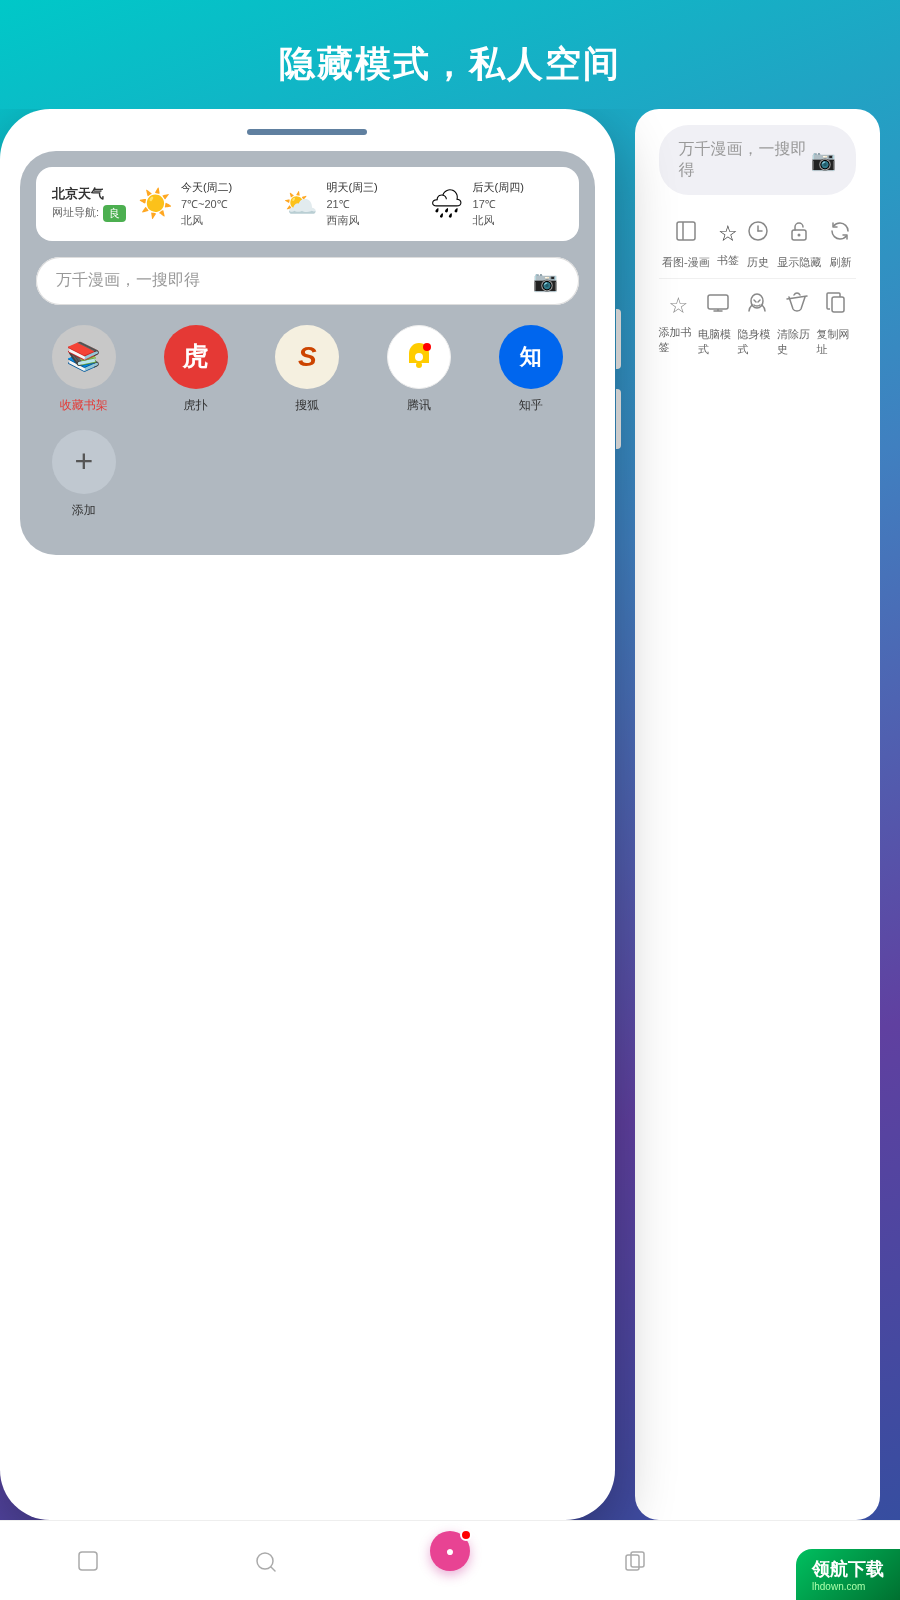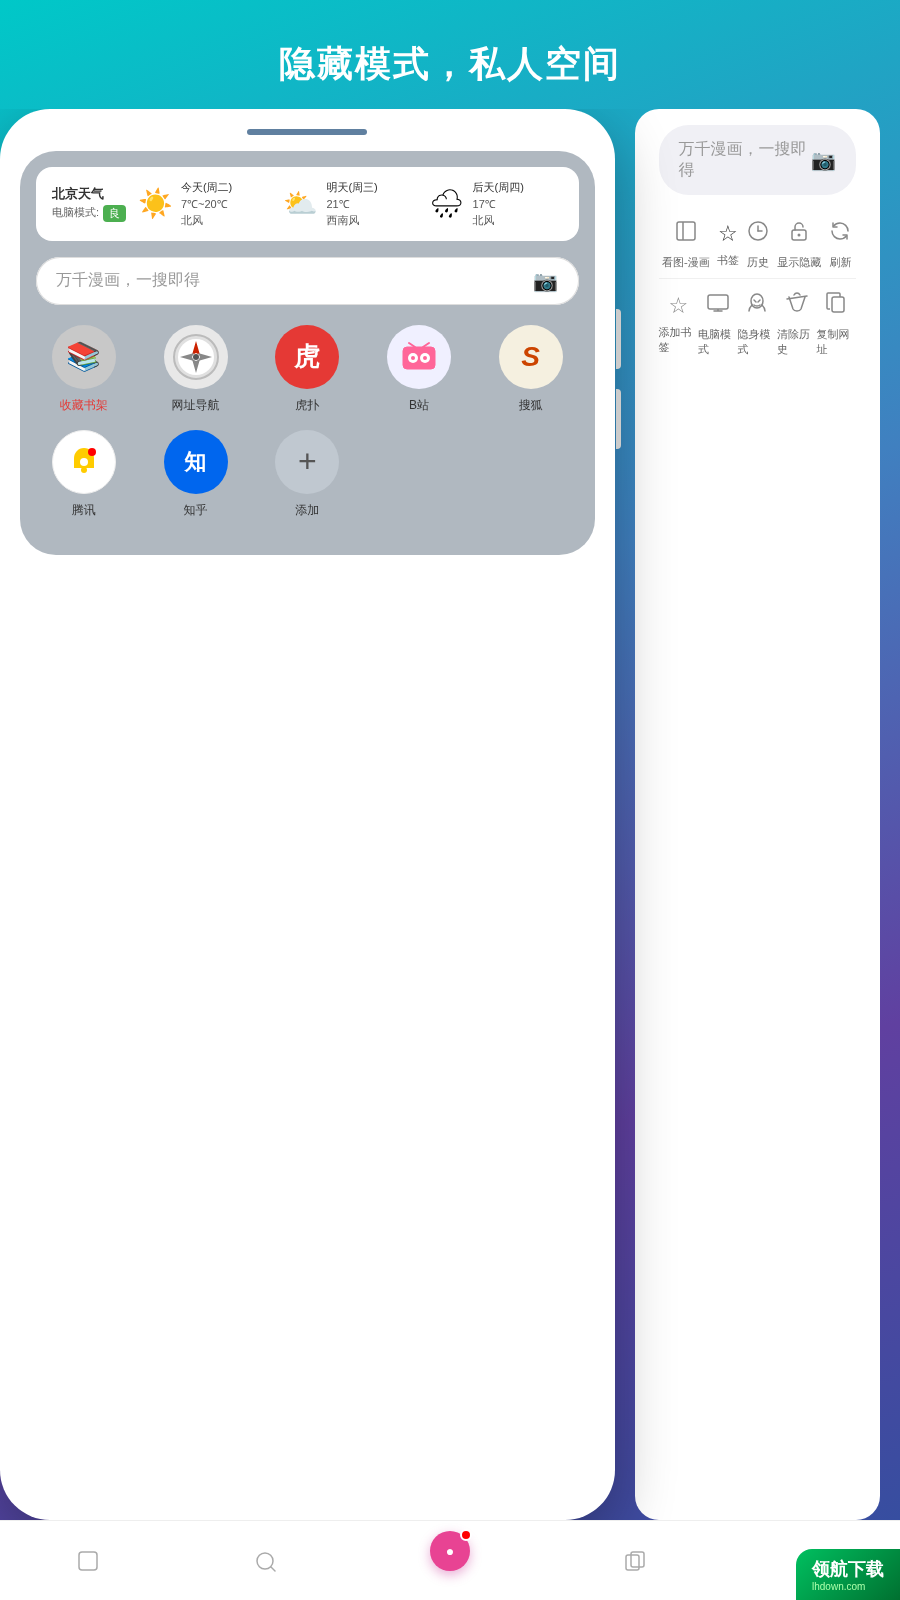--- a/index.html
+++ b/index.html
@@ -281,21 +281,21 @@
       <div class="phone-btn-right2"></div>
 
       <div class="phone-notch"></div>
 
       <div class="phone-inner">
 
         <div class="weather-widget">
           <div>
             <div class="weather-location">北京天气</div>
             <div style="font-size:11px; color:#666; display:flex; align-items:center; gap:4px;">
-              <span>电脑模式:</span>
+              <span>网址导航:</span>
               <span class="air-quality-badge">良</span>
             </div>
           </div>
 
           <div class="weather-day">
             <div class="weather-icon">☀️</div>
             <div class="weather-info">
               <div class="day-label">今天(周二)</div>
               <div>7℃~20℃</div>
               <div>北风</div>
@@ -326,51 +326,22 @@
           <span class="camera-icon-phone">📷</span>
         </div>
 
         <div class="app-grid">
 
           <div class="app-item">
             <div class="app-icon bg-gray">📚</div>
             <span class="app-label red">收藏书架</span>
           </div>
           <div class="app-item">
-            <div class="app-icon" style="background:#e8e8e8; border-radius:50%; display:flex; align-items:center; justify-content:center;">
-              <svg width="48" height="48" viewBox="0 0 48 48">
-                <circle cx="24" cy="24" r="22" fill="#e0e0e0" stroke="#bbb" stroke-width="2"></circle>
-                <circle cx="24" cy="24" r="18" fill="white"></circle>
-                <polygon points="24,8 28,22 24,20 20,22" fill="#cc2200"></polygon>
-                <polygon points="24,40 20,26 24,28 28,26" fill="#888"></polygon>
-                <polygon points="8,24 22,20 20,24 22,28" fill="#888"></polygon>
-                <polygon points="40,24 26,28 28,24 26,20" fill="#888"></polygon>
-                <circle cx="24" cy="24" r="3" fill="#555"></circle>
-              </svg>
-            </div>
-            <span class="app-label">网址导航</span>
-          </div>
-          <div class="app-item">
             <div class="app-icon tiger-icon" style="background:#e53935; color:white; border-radius:50%; font-size:26px; font-weight:900; display:flex; align-items:center; justify-content:center;">虎</div>
             <span class="app-label">虎扑</span>
-          </div>
-          <div class="app-item">
-            <div class="app-icon" style="background:#f0f0ff; border-radius:50%; display:flex; align-items:center; justify-content:center;">
-              <svg width="44" height="44" viewBox="0 0 44 44">
-                <rect x="6" y="12" width="32" height="22" rx="4" fill="#ff6699"></rect>
-                <rect x="6" y="12" width="32" height="22" rx="4" fill="none" stroke="#ff6699" stroke-width="1"></rect>
-                <circle cx="16" cy="23" r="5" fill="white"></circle>
-                <circle cx="28" cy="23" r="5" fill="white"></circle>
-                <circle cx="16" cy="23" r="2" fill="#ff6699"></circle>
-                <circle cx="28" cy="23" r="2" fill="#ff6699"></circle>
-                <line x1="12" y1="8" x2="18" y2="12" stroke="#ff6699" stroke-width="2" stroke-linecap="round"></line>
-                <line x1="32" y1="8" x2="26" y2="12" stroke="#ff6699" stroke-width="2" stroke-linecap="round"></line>
-              </svg>
-            </div>
-            <span class="app-label">B站</span>
           </div>
 
           <div class="app-item">
             <div class="app-icon" style="background:#f5f0e0; border-radius:50%; display:flex; align-items:center; justify-content:center; font-size:28px; font-weight:900; color:#cc4400; font-style:italic;">S</div>
             <span class="app-label">搜狐</span>
           </div>
           <div class="app-item">
             <div class="app-icon" style="background:white; border-radius:50%; display:flex; align-items:center; justify-content:center; border:1px solid #eee;">
               <svg width="44" height="44" viewBox="0 0 44 44">
                 <circle cx="22" cy="22" r="20" fill="white"></circle>

